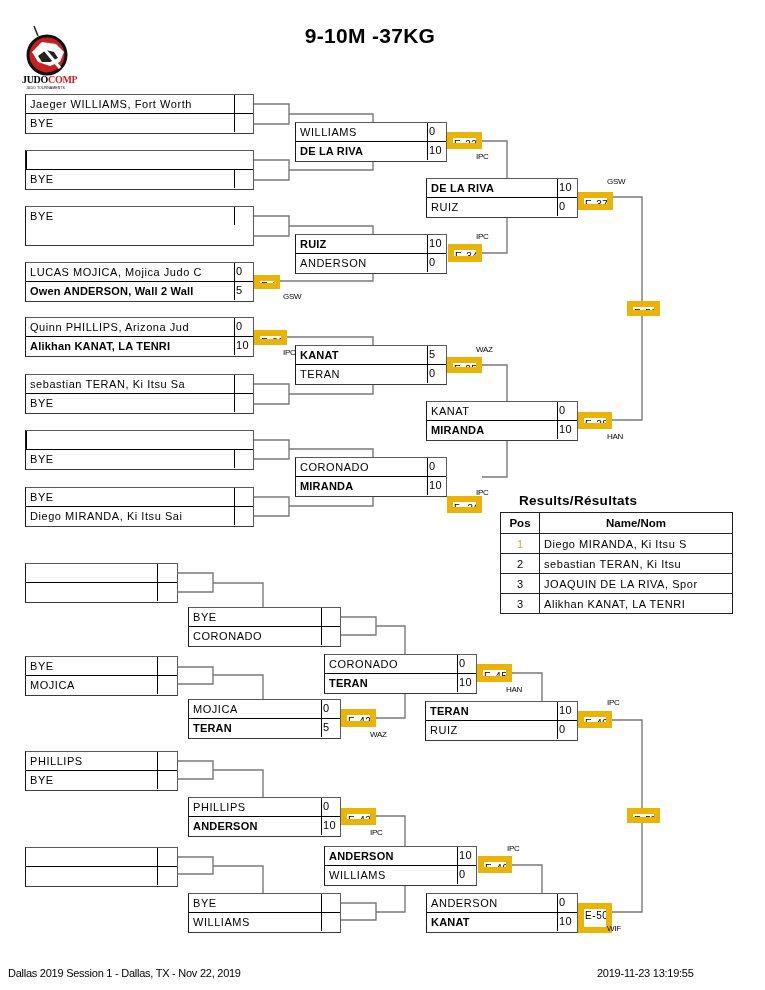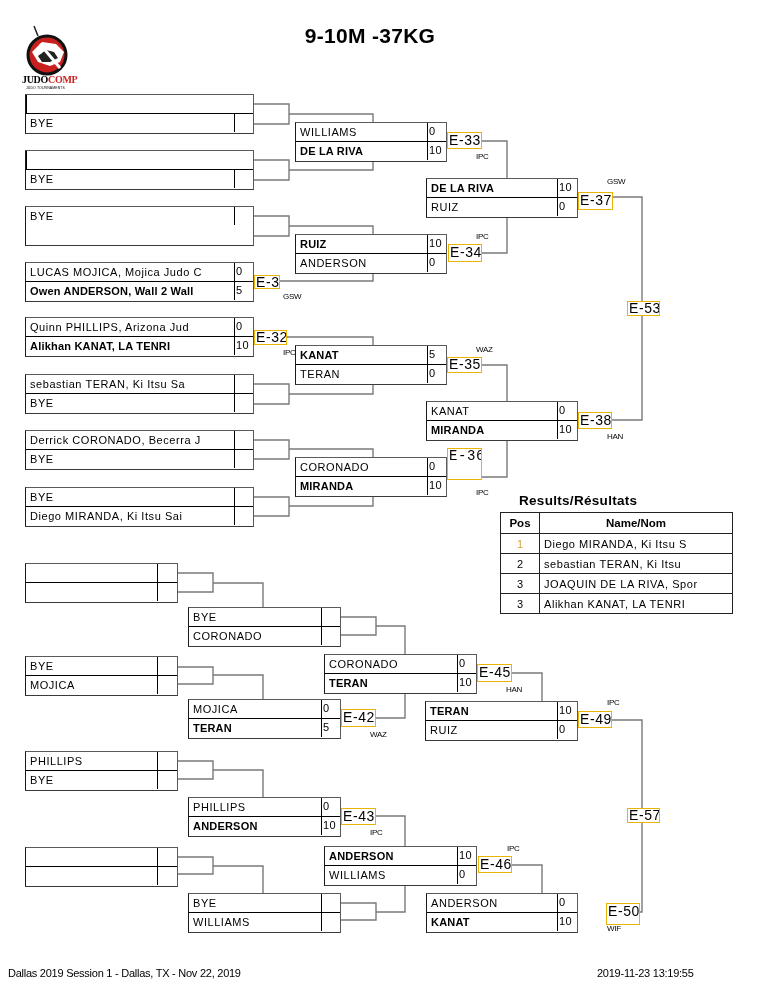--- a/index.html
+++ b/index.html
@@ -14,22 +14,22 @@
   .box { position:absolute; box-sizing:border-box; background:#fff;
          border:1px solid #5a5a5a; border-left-color:#1a1a1a; border-bottom-color:#3a3a3a; }
   .row { display:flex; height:19px; box-sizing:border-box; border-bottom:1px solid #000; }
   .row.last { border-bottom:none; height:18px; }
   .nm { flex:1; padding-left:4px; font-size:11px; letter-spacing:0.55px; line-height:19px;
         white-space:nowrap; overflow:hidden; }
   .sc { width:19px; border-left:1px solid #000; font-size:11px; letter-spacing:0.3px;
         line-height:17px; padding-left:1px; box-sizing:border-box; overflow:hidden; white-space:nowrap; }
   .win { font-weight:bold; letter-spacing:0.2px; }
 
-  .mlabel { position:absolute; box-sizing:border-box; border:1px solid #eab308; background:#fff;
-            font-size:14px; letter-spacing:0.6px; line-height:14px; padding-left:1px;
+  .mlabel { position:absolute; box-sizing:border-box; border:6px solid #eab308; background:#fff;
+            font-size:10px; letter-spacing:0.6px; line-height:14px; padding-left:1px;
             white-space:nowrap; overflow:hidden; }
   .tech { position:absolute; font-size:8px; letter-spacing:-0.3px; line-height:9px; white-space:nowrap;padding-left:26px; }
 
   #results-title { position:absolute; left:519px; top:493px; font-size:13.5px; font-weight:bold; letter-spacing:0.3px; }
   #results { position:absolute; left:500px; top:512px; width:233px; border-collapse:collapse;
              font-size:11px; }
   #results td, #results th { border:1px solid #222; padding:0; height:19px; white-space:nowrap; overflow:hidden; }
   #results th { height:20px; font-weight:bold; font-size:11.5px; }
   #results td.pos { width:38px; text-align:center; }
   #results td.nom { padding-left:4px; letter-spacing:0.55px; max-width:190px; }
@@ -88,20 +88,21 @@
     <path d="M178,761 H213 V779 H178 M213,770 H263 V797"></path>
     <path d="M178,857 H213 V874 H178 M213,866 H263 V893"></path>
     <path d="M376,816 H405 V846"></path>
     <path d="M341,903 H376 V920 H341 M376,912 H405 V885"></path>
     <path d="M512,865 H542 V893"></path>
     <path d="M612,912 H642 V823"></path>
   </svg>
 
   <div class="box" style="left:25px;top:94px;width:229px;height:40px;">
     <div class="row">
+        <span class="nm">Jaeger WILLIAMS, Fort Worth</span>
         <span class="sc"></span>
       </div>
     <div class="row last">
         <span class="nm">BYE</span>
         <span class="sc"></span>
       </div>
   </div>
   <div class="box" style="left:25px;top:150px;width:229px;height:40px;">
     <div class="row">
         <span class="sc"></span>
@@ -148,21 +149,20 @@
         <span class="nm">sebastian TERAN, Ki Itsu Sa</span>
         <span class="sc"></span>
       </div>
     <div class="row last">
         <span class="nm">BYE</span>
         <span class="sc"></span>
       </div>
   </div>
   <div class="box" style="left:25px;top:430px;width:229px;height:40px;">
     <div class="row">
-        <span class="nm">Derrick CORONADO, Becerra J</span>
         <span class="sc"></span>
       </div>
     <div class="row last">
         <span class="nm">BYE</span>
         <span class="sc"></span>
       </div>
   </div>
   <div class="box" style="left:25px;top:487px;width:229px;height:40px;">
     <div class="row">
         <span class="nm">BYE</span>
@@ -216,21 +216,21 @@
   <div class="box" style="left:295px;top:457px;width:152px;height:40px;">
     <div class="row">
         <span class="nm">CORONADO</span>
         <span class="sc">0</span>
       </div>
     <div class="row last">
         <span class="nm win">MIRANDA</span>
         <span class="sc">10</span>
       </div>
   </div>
-  <div class="mlabel" style="left:447px;top:448px;width:35px;height:32px;font-family:Liberation Mono, monospace;">E-36</div>
+  <div class="mlabel" style="left:447px;top:496px;width:35px;height:17px;font-family:Liberation Mono, monospace;">E-36</div>
   <div class="tech" style="left:450px;top:488px;">IPC</div>
 
   <div class="box" style="left:426px;top:178px;width:152px;height:40px;">
     <div class="row">
         <span class="nm win">DE LA RIVA</span>
         <span class="sc" style="width:20px">10</span>
       </div>
     <div class="row last">
         <span class="nm">RUIZ</span>
         <span class="sc" style="width:20px">0</span>
@@ -410,20 +410,20 @@
   <div class="box" style="left:426px;top:893px;width:152px;height:40px;">
     <div class="row">
         <span class="nm">ANDERSON</span>
         <span class="sc" style="width:20px">0</span>
       </div>
     <div class="row last">
         <span class="nm win">KANAT</span>
         <span class="sc" style="width:20px">10</span>
       </div>
   </div>
-  <div class="mlabel" style="left:606px;top:903px;width:34px;height:22px;">E-50</div>
+  <div class="mlabel" style="left:578px;top:903px;width:34px;height:30px;">E-50</div>
   <div class="tech" style="left:581px;top:924px;">WIF</div>
 
   <div class="mlabel" style="left:627px;top:808px;width:33px;height:15px;line-height:13px;">E-57</div>
 
   <div class="footer" id="footer-left">Dallas 2019 Session 1 - Dallas, TX - Nov 22, 2019</div>
   <div class="footer" id="footer-right">2019-11-23 13:19:55</div>
 </div>
 
 </body></html>

